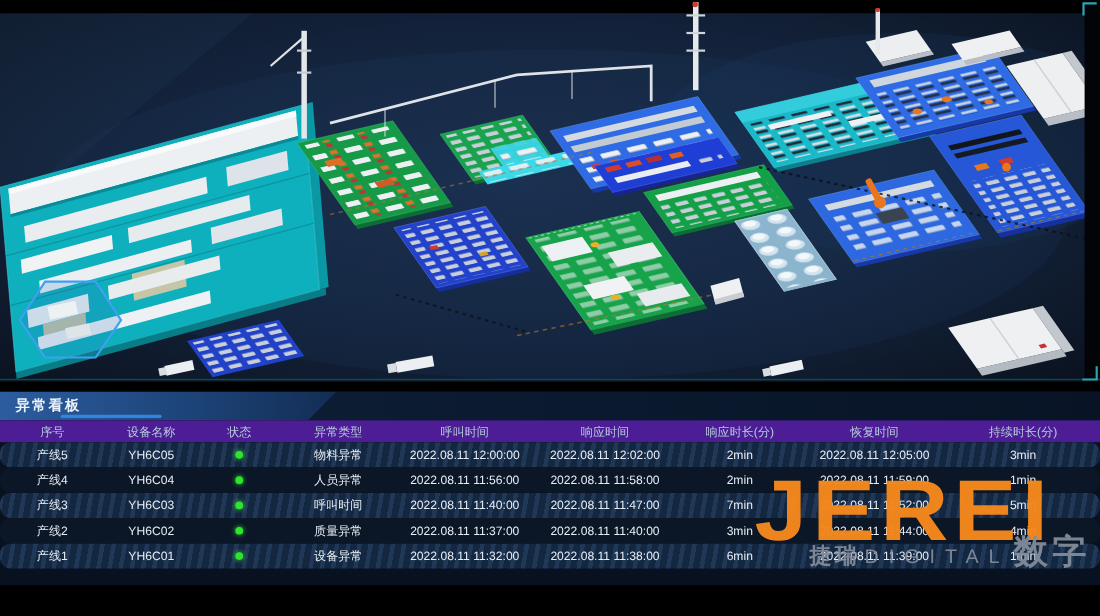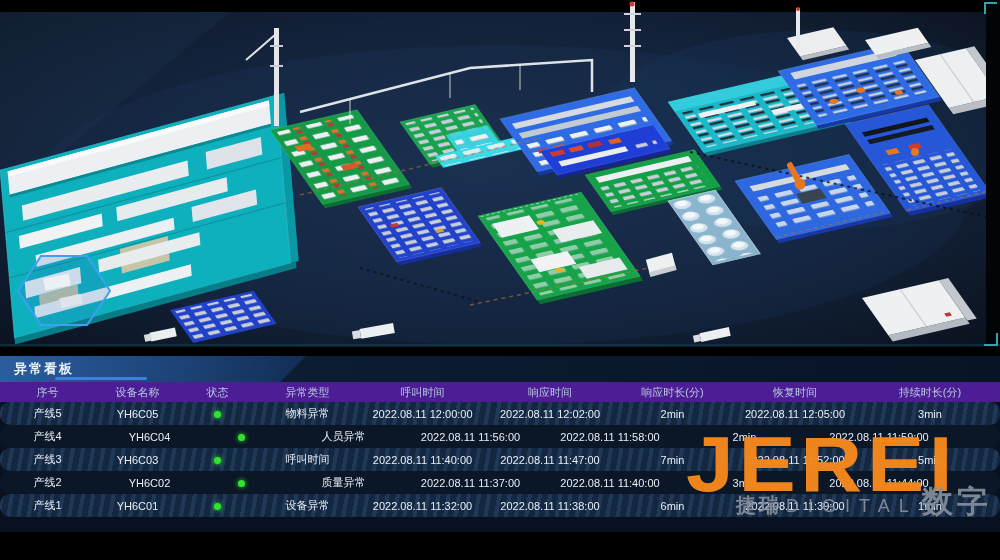--- a/index.html
+++ b/index.html
@@ -16,21 +16,21 @@
   .title{position:absolute;left:14px;top:0;line-height:26px;font-size:13px;font-weight:bold;
          color:#eaf2fa;letter-spacing:2px;}
   .underline{position:absolute;left:55px;top:21px;width:92px;height:3px;border-radius:2px;background:#2e86e0;}
   .thead{display:grid;height:20px;align-items:center;background:#4c1d95;
          grid-template-columns:9.5% 8.5% 7.5% 10.5% 12.5% 13% 11.5% 13% 14%;}
   .thead .th{font-size:11px;color:#b6c9de;text-align:center;white-space:nowrap;}
   .tbody .trow{display:grid;height:23px;align-items:center;
          grid-template-columns:9.5% 8.5% 7.5% 10.5% 12.5% 13% 11.5% 13% 14%;border-radius:10px;}
   .trow.striped{background-color:#142740;
      background-image:repeating-linear-gradient(100deg,rgba(88,132,188,.18) 0 4px,rgba(0,0,0,0) 4px 10px);}
-  .trow.plain{background-color:#0b1626;gap:12px;}
+  .trow.plain{background-color:#0b1626;}
   .td{font-size:11px;color:#e8eef6;text-align:center;white-space:nowrap;}
   .dot{display:inline-block;width:7px;height:7px;border-radius:50%;background:#2fe32f;
        box-shadow:0 0 5px #2fe32f;vertical-align:middle;}
   
   .wm{position:absolute;pointer-events:none;}
   .jerei{left:686px;top:419px;font-size:74px;font-weight:bold;letter-spacing:4px;
          color:#f5881c;opacity:.97;transform:scale(1.16,1.06);transform-origin:left top;white-space:nowrap;}
   .jsub{left:736px;top:481px;color:#858e9b;opacity:.92;white-space:nowrap;}
   .jsub .cn1{font-size:20px;font-weight:bold;letter-spacing:3px;}
   .jsub .en{font-size:18px;letter-spacing:9px;margin:0 4px;}

